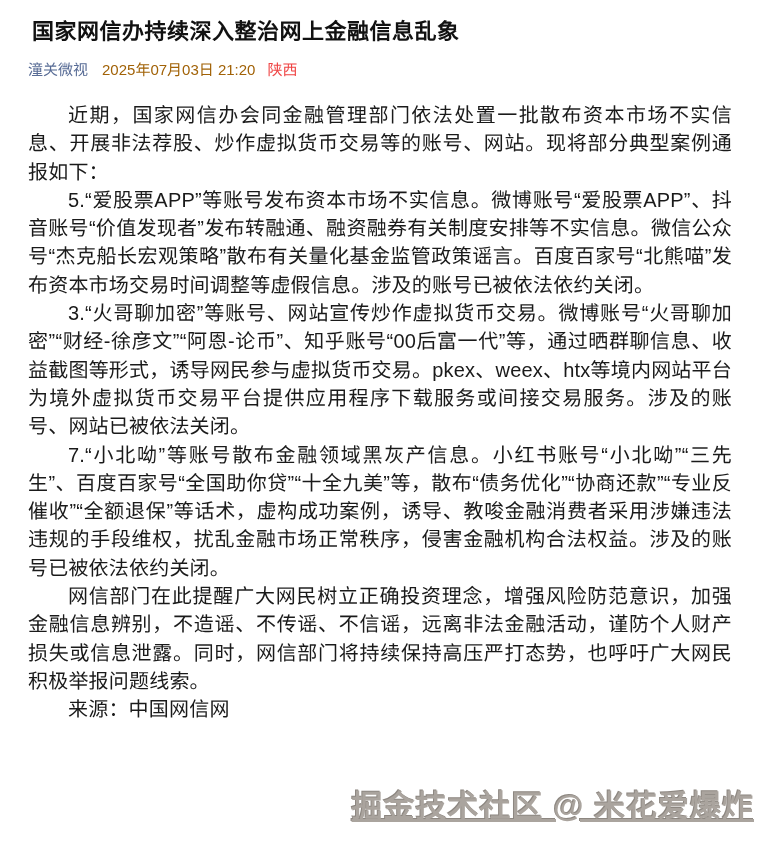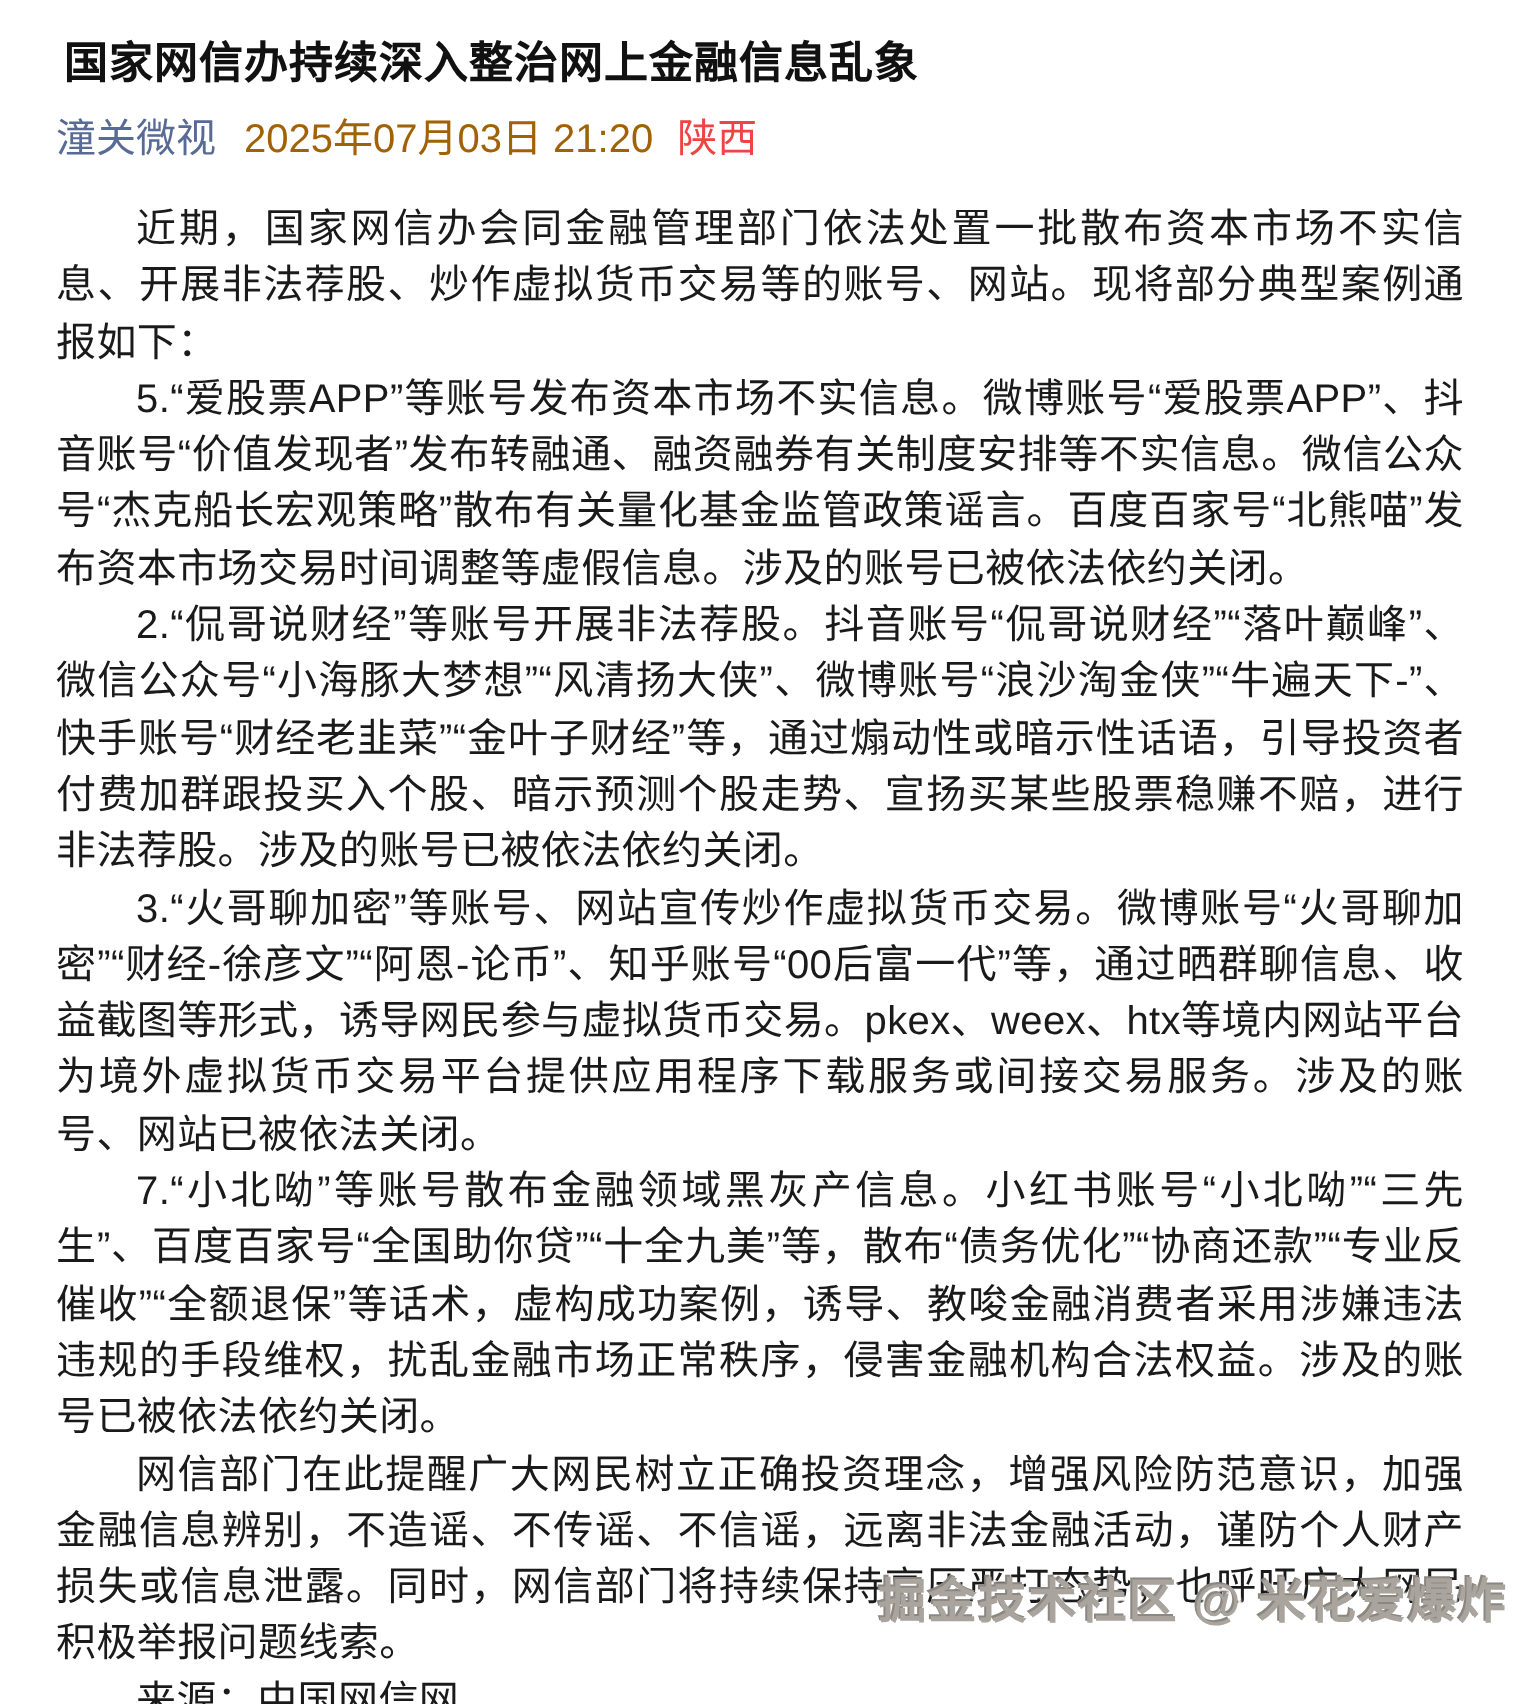--- a/index.html
+++ b/index.html
@@ -21,21 +21,21 @@
     margin: 4px;
     padding-top: 13px;
     font-size: 22px;
     line-height: 30px;
     font-weight: 700;
     color: #111111;
     letter-spacing: 0.5px;
   }
   .byline {
     margin-top: 13px;
-    font-size: 20px;
+    font-size: 15px;
     line-height: 20px;
     display: flex;
     align-items: baseline;
   }
   .byline .source-name {
     color: #576b95;
     margin-right: 14px;
     cursor: pointer;
   }
   .byline .publish-datetime {
@@ -61,46 +61,46 @@
     margin: 0;
     font-size: 20px;
     line-height: 28.3px;
     color: #1a1a1a;
     text-indent: 0;
   }
   .watermark {
     position: absolute;
     top: 781px;
     right: 6px;
-    font-size: 24px;
+    font-size: 31px;
     font-weight: 700;
     letter-spacing: 1px;
     color: #aaa49e;
     text-shadow: -1px -1px 0 #8d8781, 2px 2px 1px #ffffff;
     white-space: nowrap;
     pointer-events: none;
+    text-decoration: underline;
   }
 </style>
 </head>
 <body>
 
 <div class="article">
 
   <h1 class="article-title">国家网信办持续深入整治网上金融信息乱象</h1>
 
   <div class="byline">
     <span class="source-name">潼关微视</span>
     <span class="publish-datetime">2025年07月03日 21:20</span>
     <span class="publish-location">陕西</span>
   </div>
 
   <div class="content">
     <p>近期，国家网信办会同金融管理部门依法处置一批散布资本市场不实信息、开展非法荐股、炒作虚拟货币交易等的账号、网站。现将部分典型案例通报如下：</p>
     <p>5.“爱股票APP”等账号发布资本市场不实信息。微博账号“爱股票APP”、抖音账号“价值发现者”发布转融通、融资融券有关制度安排等不实信息。微信公众号“杰克船长宏观策略”散布有关量化基金监管政策谣言。百度百家号“北熊喵”发布资本市场交易时间调整等虚假信息。涉及的账号已被依法依约关闭。</p>
-    <p>2.“侃哥说财经”等账号开展非法荐股。抖音账号“侃哥说财经”“落叶巅峰”、微信公众号“小海豚大梦想”“风清扬大侠”、微博账号“浪沙淘金侠”“牛遍天下-”、快手账号“财经老韭菜”“金叶子财经”等，通过煽动性或暗示性话语，引导投资者付费加群跟投买入个股、暗示预测个股走势、宣扬买某些股票稳赚不赔，进行非法荐股。涉及的账号已被依法依约关闭。</p>
     <p>3.“火哥聊加密”等账号、网站宣传炒作虚拟货币交易。微博账号“火哥聊加密”“财经-徐彦文”“阿恩-论币”、知乎账号“00后富一代”等，通过晒群聊信息、收益截图等形式，诱导网民参与虚拟货币交易。pkex、weex、htx等境内网站平台为境外虚拟货币交易平台提供应用程序下载服务或间接交易服务。涉及的账号、网站已被依法关闭。</p>
     <p>7.“小北呦”等账号散布金融领域黑灰产信息。小红书账号“小北呦”“三先生”、百度百家号“全国助你贷”“十全九美”等，散布“债务优化”“协商还款”“专业反催收”“全额退保”等话术，虚构成功案例，诱导、教唆金融消费者采用涉嫌违法违规的手段维权，扰乱金融市场正常秩序，侵害金融机构合法权益。涉及的账号已被依法依约关闭。</p>
     <p>网信部门在此提醒广大网民树立正确投资理念，增强风险防范意识，加强金融信息辨别，不造谣、不传谣、不信谣，远离非法金融活动，谨防个人财产损失或信息泄露。同时，网信部门将持续保持高压严打态势，也呼吁广大网民积极举报问题线索。</p>
     <p class="source-line">来源：中国网信网</p>
   </div>
 
 </div>
 
 <div class="watermark">掘金技术社区 @ 米花爱爆炸</div>
 

